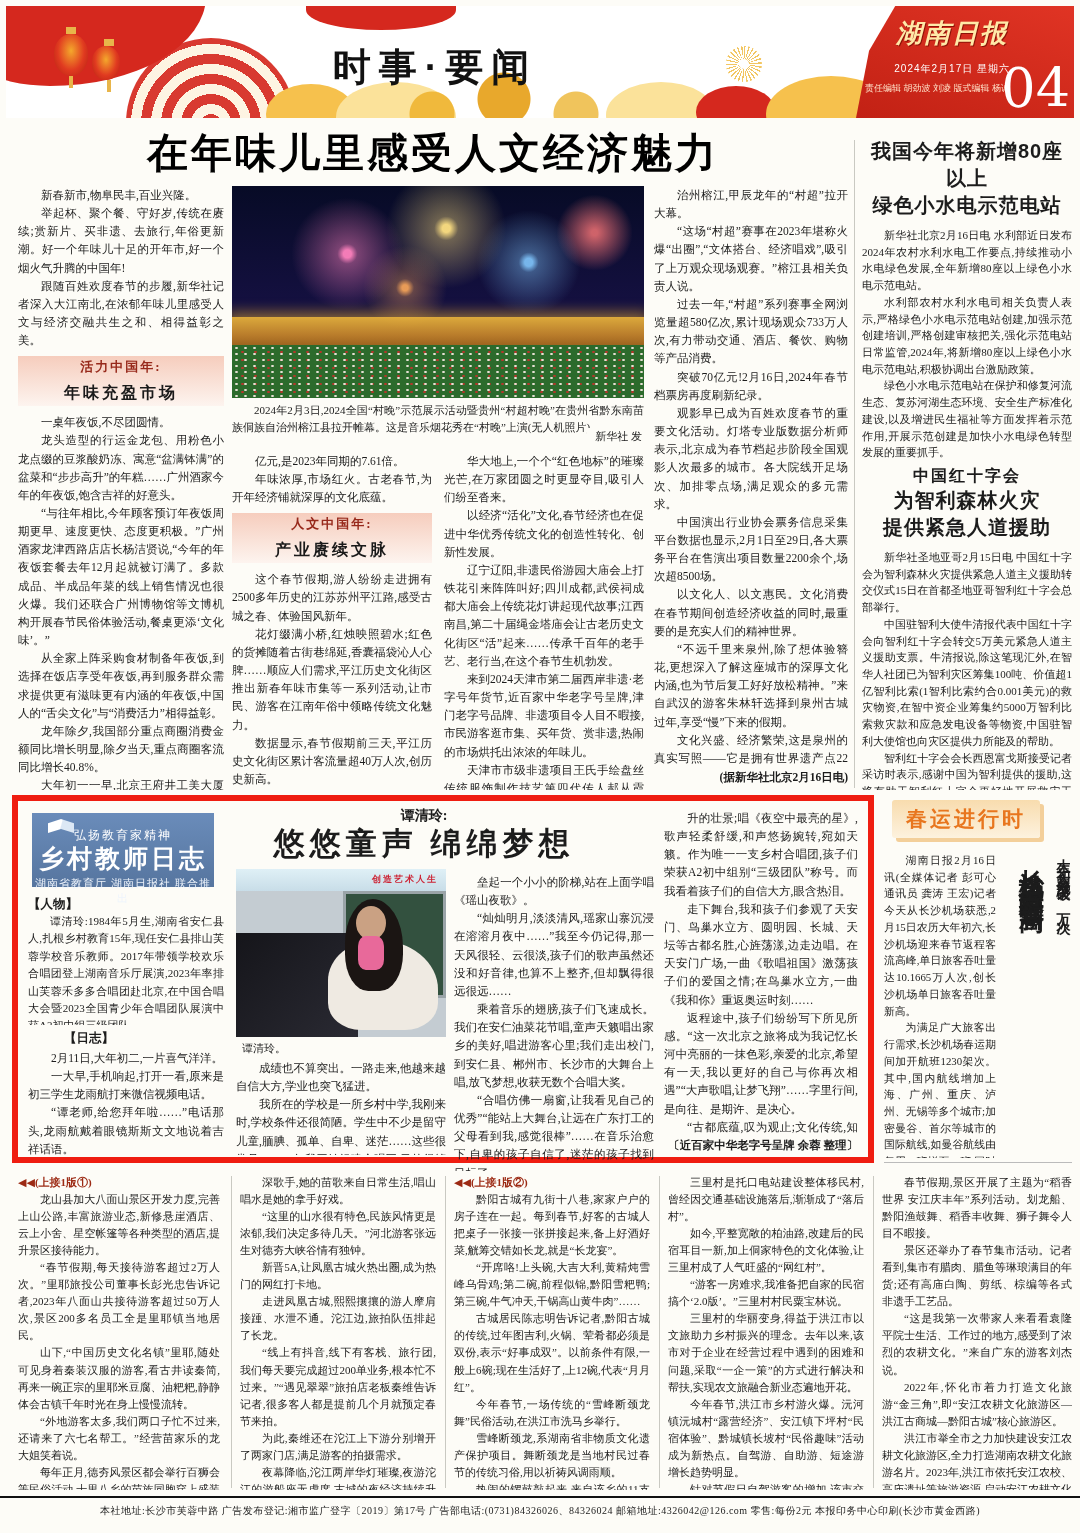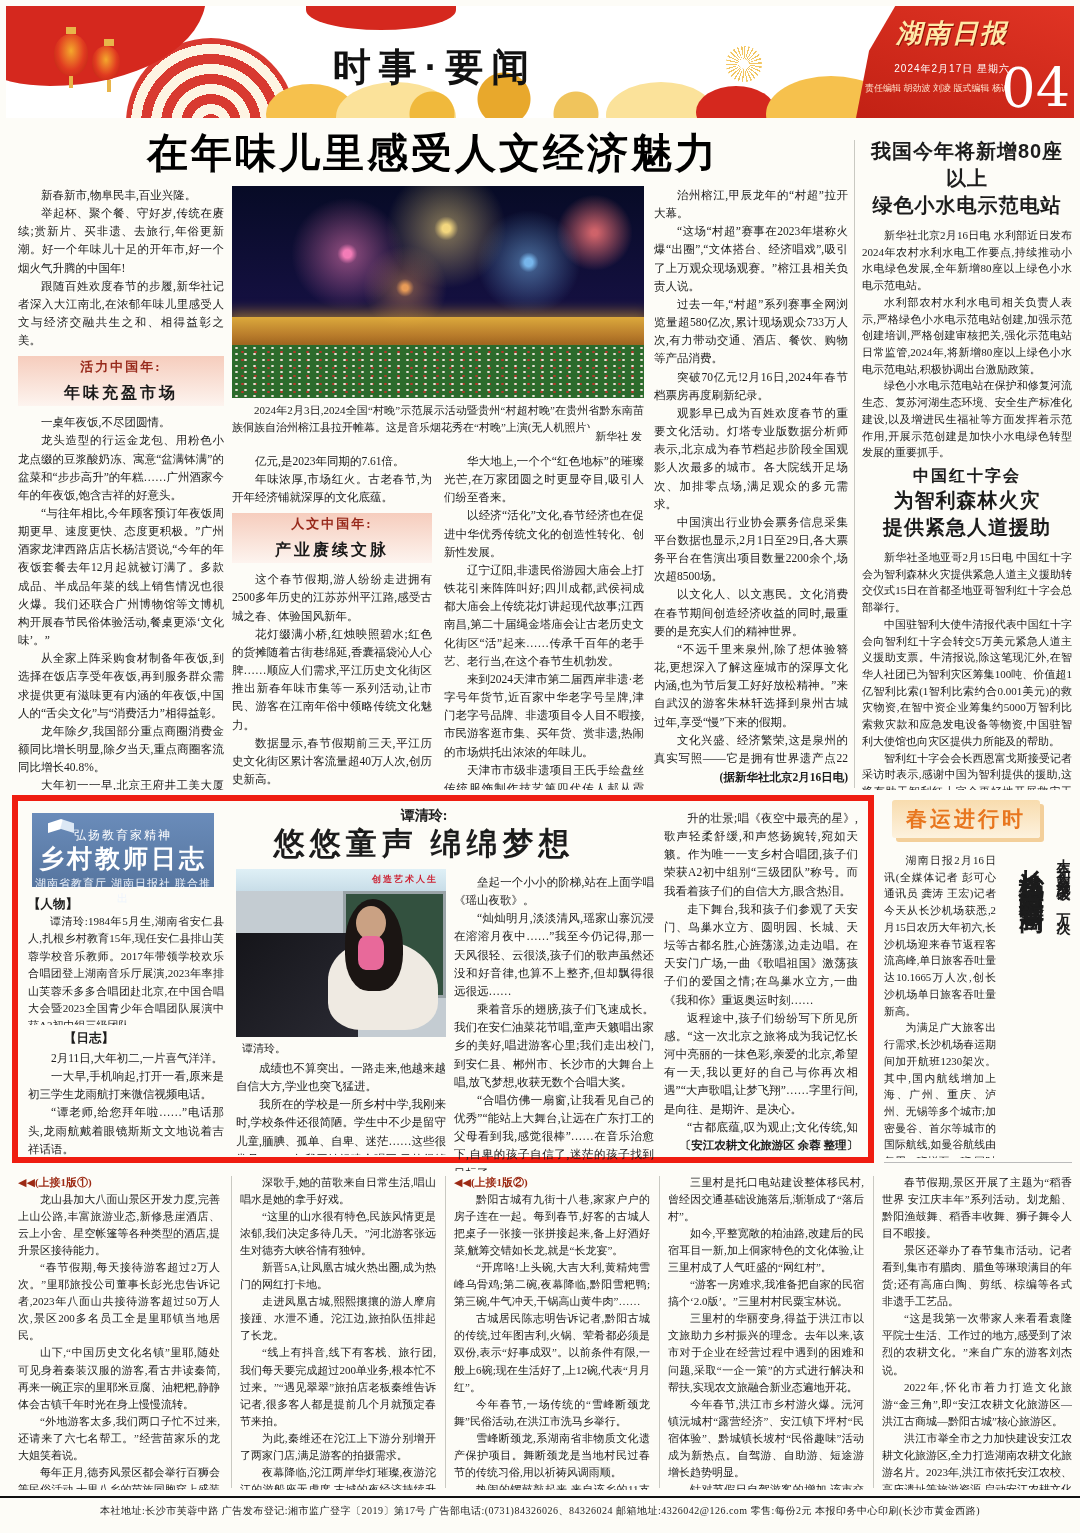--- a/index.html
+++ b/index.html
@@ -290,21 +290,21 @@
         </div>
     </div>
     <div class="col" style="left:646px;top:8px;width:194px;height:326px;">
       <div>
           <p>升的壮景;唱《夜空中最亮的星》,歌声轻柔舒缓,和声悠扬婉转,宛如天籁。作为唯一一支乡村合唱团,孩子们荣获A2初中组别“三级团队”称号。而我看着孩子们的自信大方,眼含热泪。</p>
           <p>走下舞台,我和孩子们参观了天安门、鸟巢水立方、圆明园、长城、天坛等古都名胜,心旌荡漾,边走边唱。在天安门广场,一曲《歌唱祖国》激荡孩子们的爱国之情;在鸟巢水立方,一曲《我和你》重返奥运时刻……</p>
           <p>返程途中,孩子们纷纷写下所见所感。“这一次北京之旅将成为我记忆长河中亮丽的一抹色彩,亲爱的北京,希望有一天,我以更好的自己与你再次相遇”“大声歌唱,让梦飞翔”……字里行间,是向往、是期许、是决心。</p>
           <p>“古都底蕴,叹为观止;文化传统,知为心震。又听取音乐之美,更感觉内心之乐。我心往矣,愿复闻复见……”正是这一次北京之旅,龙雨航埋下了来北京求学的梦想种子,并付出了实际行动。每次合唱团排练,我都能看见他拿着一本书,在排练间隙抓紧学习。这次期末考试他取得全校第一的成绩,我仿佛看见,他离自己的梦想更近了。</p>
         </div>
     </div>
-    <div class="t-byline">〔安江农耕文化旅游区 余蓉 整理〕</div>
+    <div class="t-byline">〔近百家中华老字号呈牌 余蓉 整理〕</div>
   </div>
 
   <div class="chunyun">
     <div class="cy-badge">春运进行时</div>
     <div class="cy-body">
       <div>
           <p>湖南日报2月16日讯(全媒体记者 彭可心 通讯员 龚涛 王宏)记者今天从长沙机场获悉,2月15日农历大年初六,长沙机场迎来春节返程客流高峰,单日旅客吞吐量达10.1665万人次,创长沙机场单日旅客吞吐量新高。</p>
           <p>为满足广大旅客出行需求,长沙机场春运期间加开航班1230架次。其中,国内航线增加上海、广州、重庆、泸州、无锡等多个城市;加密曼谷、首尔等城市的国际航线,如曼谷航线由每周13班增至19班,同时还增加往河内、胡志明市航线,为越南华侨回家往返提供便利。</p>
         </div>
     </div>
@@ -339,21 +339,21 @@
         <p>“线上有抖音,线下有客栈、旅行团,我们每天要完成超过200单业务,根本忙不过来。”“遇见翠翠”旅拍店老板秦维告诉记者,很多客人都是提前几个月就预定春节来拍。</p>
         <p>为此,秦维还在沱江上下游分别增开了两家门店,满足游客的拍摄需求。</p>
         <p>夜幕降临,沱江两岸华灯璀璨,夜游沱江的游船座无虚席,古城的夜经济持续升温。</p>
       </div>
   </div>
 
   <div class="bcol" style="left:454px;width:196px;">
     <p class="jump">◀◀(上接1版②)</p>
     <div>
         <p>黔阳古城有九街十八巷,家家户户的房子连在一起。每到春节,好客的古城人把桌子一张接一张拼接起来,备上好酒好菜,觥筹交错如长龙,就是“长龙宴”。</p>
-        <p>“开席咯!上头碗,大吉大利,黄精炖雪峰乌骨鸡;第二碗,夜幕降临,黔阳雪粑鸭;第三碗,牛气冲天,干锅高山黄牛肉”……</p>
+        <p>“开席咯!上头碗,大吉大利,黄精炖雪峰乌骨鸡;第二碗,前程似锦,黔阳雪粑鸭;第三碗,牛气冲天,干锅高山黄牛肉”……</p>
         <p>古城居民陈志明告诉记者,黔阳古城的传统,过年图吉利,火锅、荤肴都必须是双份,表示“好事成双”。以前条件有限,一般上6碗;现在生活好了,上12碗,代表“月月红”。</p>
         <p>今年春节,一场传统的“雪峰断颈龙舞”民俗活动,在洪江市洗马乡举行。</p>
         <p>雪峰断颈龙,系湖南省非物质文化遗产保护项目。舞断颈龙是当地村民过春节的传统习俗,用以祈祷风调雨顺。</p>
         <p>热闹的锣鼓敲起来,来自该乡的11支舞龙队纷纷登台亮相。擎龙柱者以龙珠引导长龙起舞,时而上下盘旋,时而摇头摆尾,时而舒缓急促,时而左右旋转,为新春佳节增添了浓郁的欢乐气氛。</p>
       </div>
 
   </div>
 
   <div class="bcol" style="left:668px;width:196px;">
     <div>

